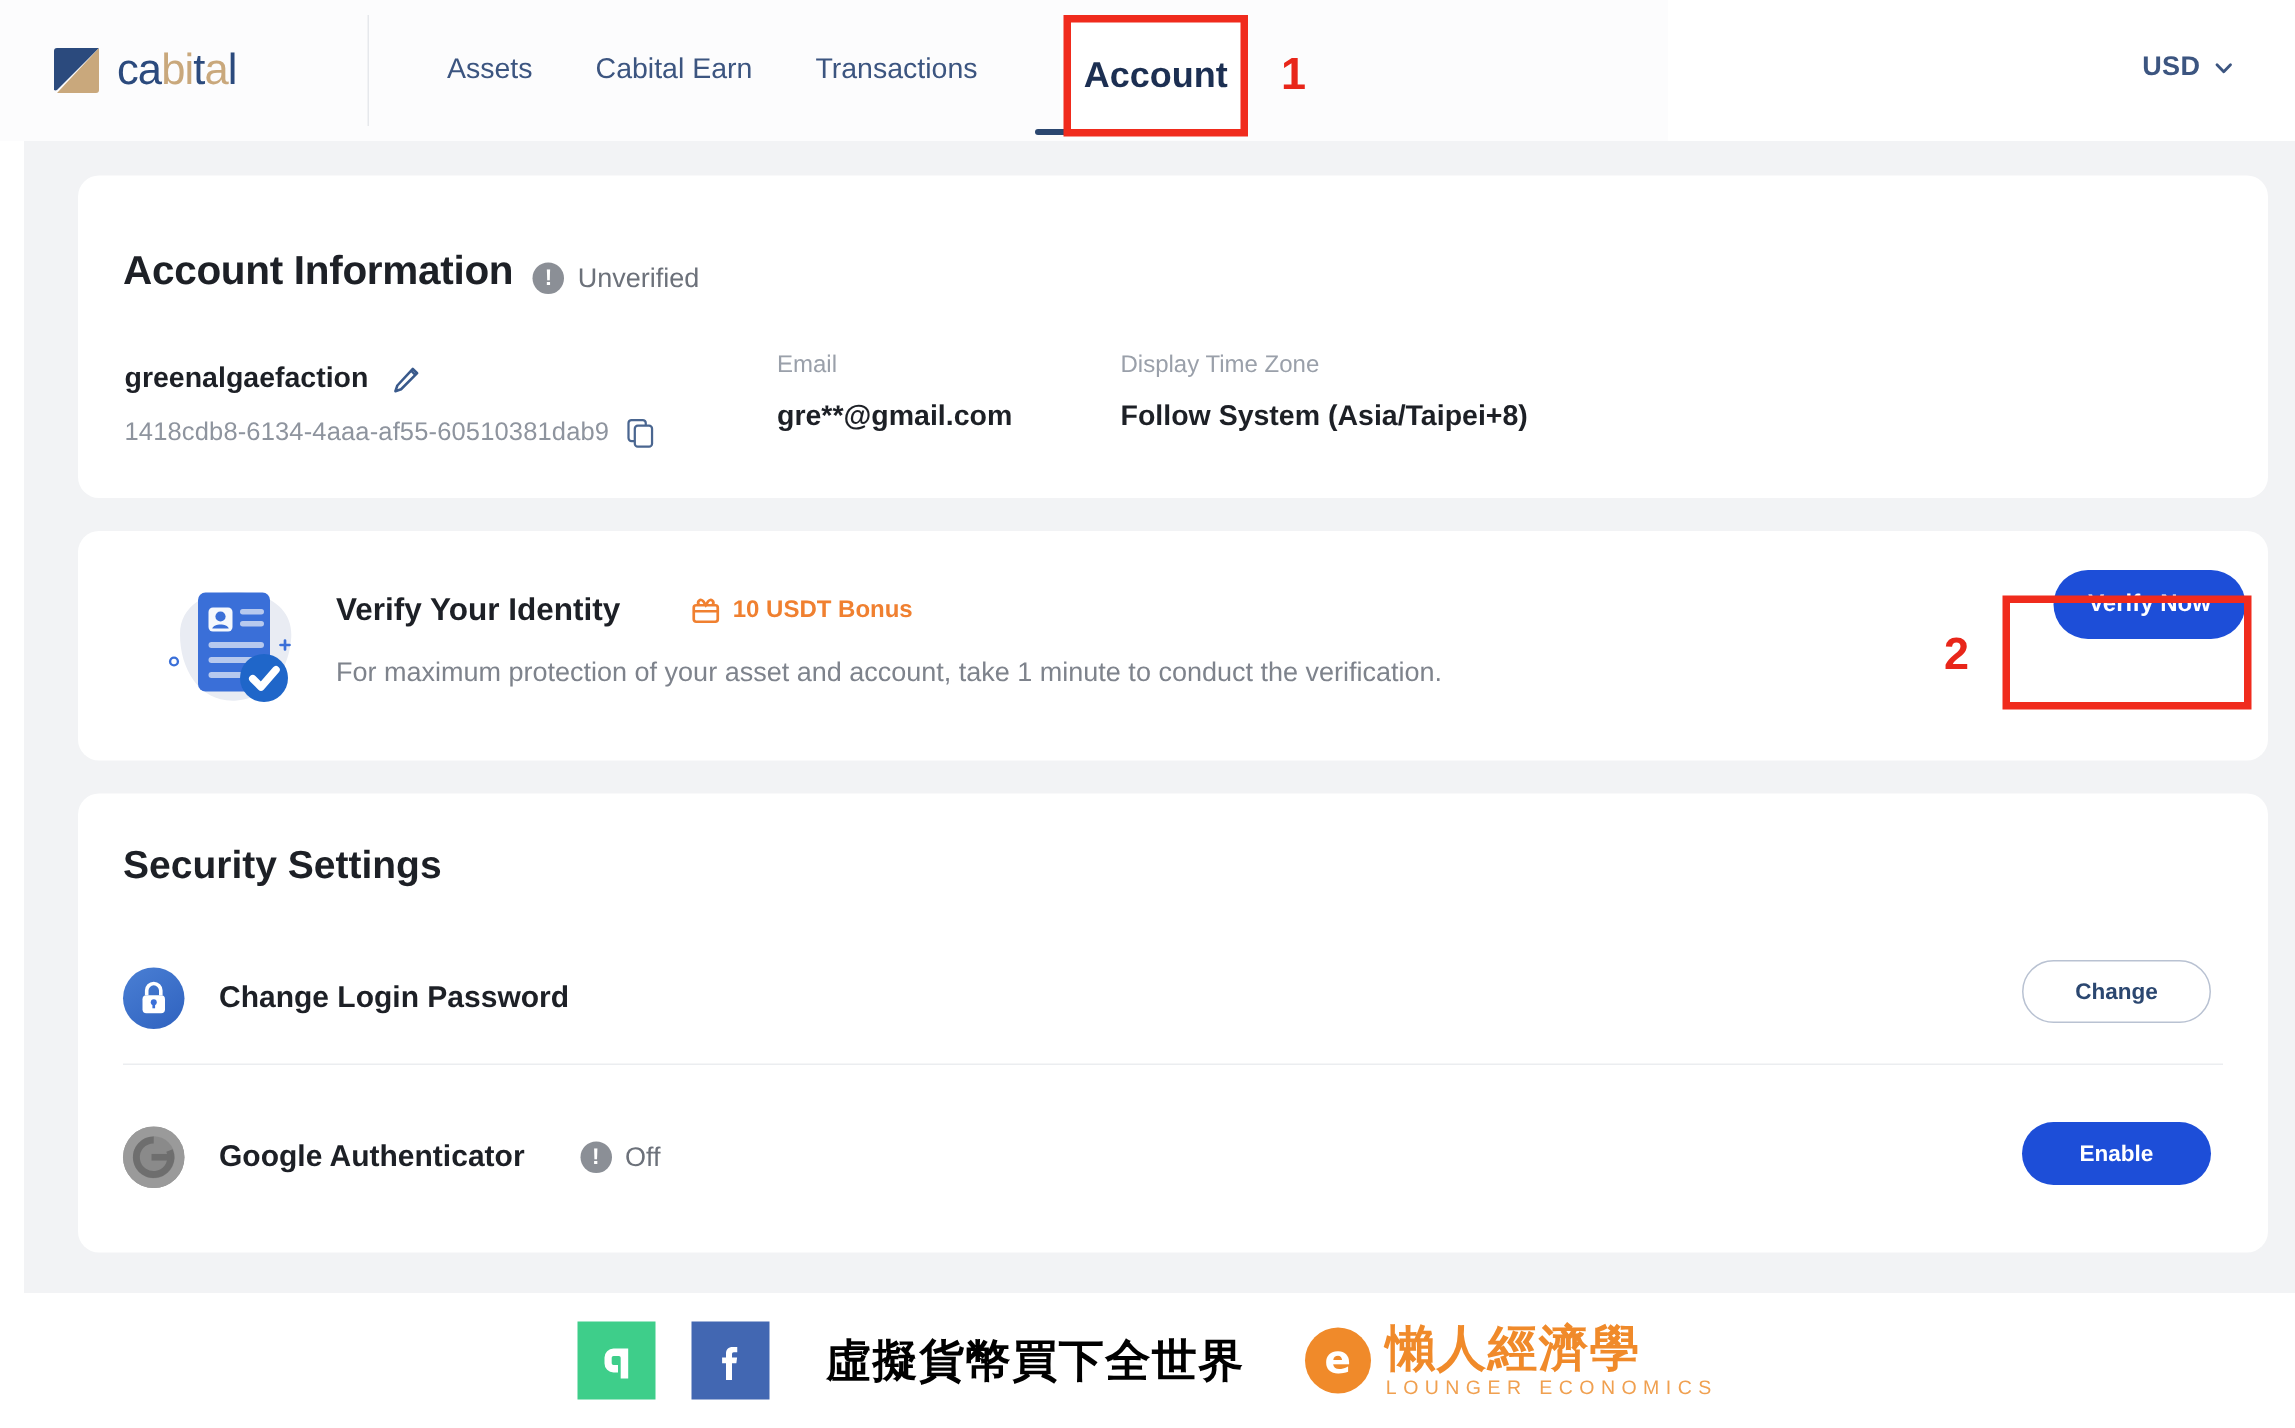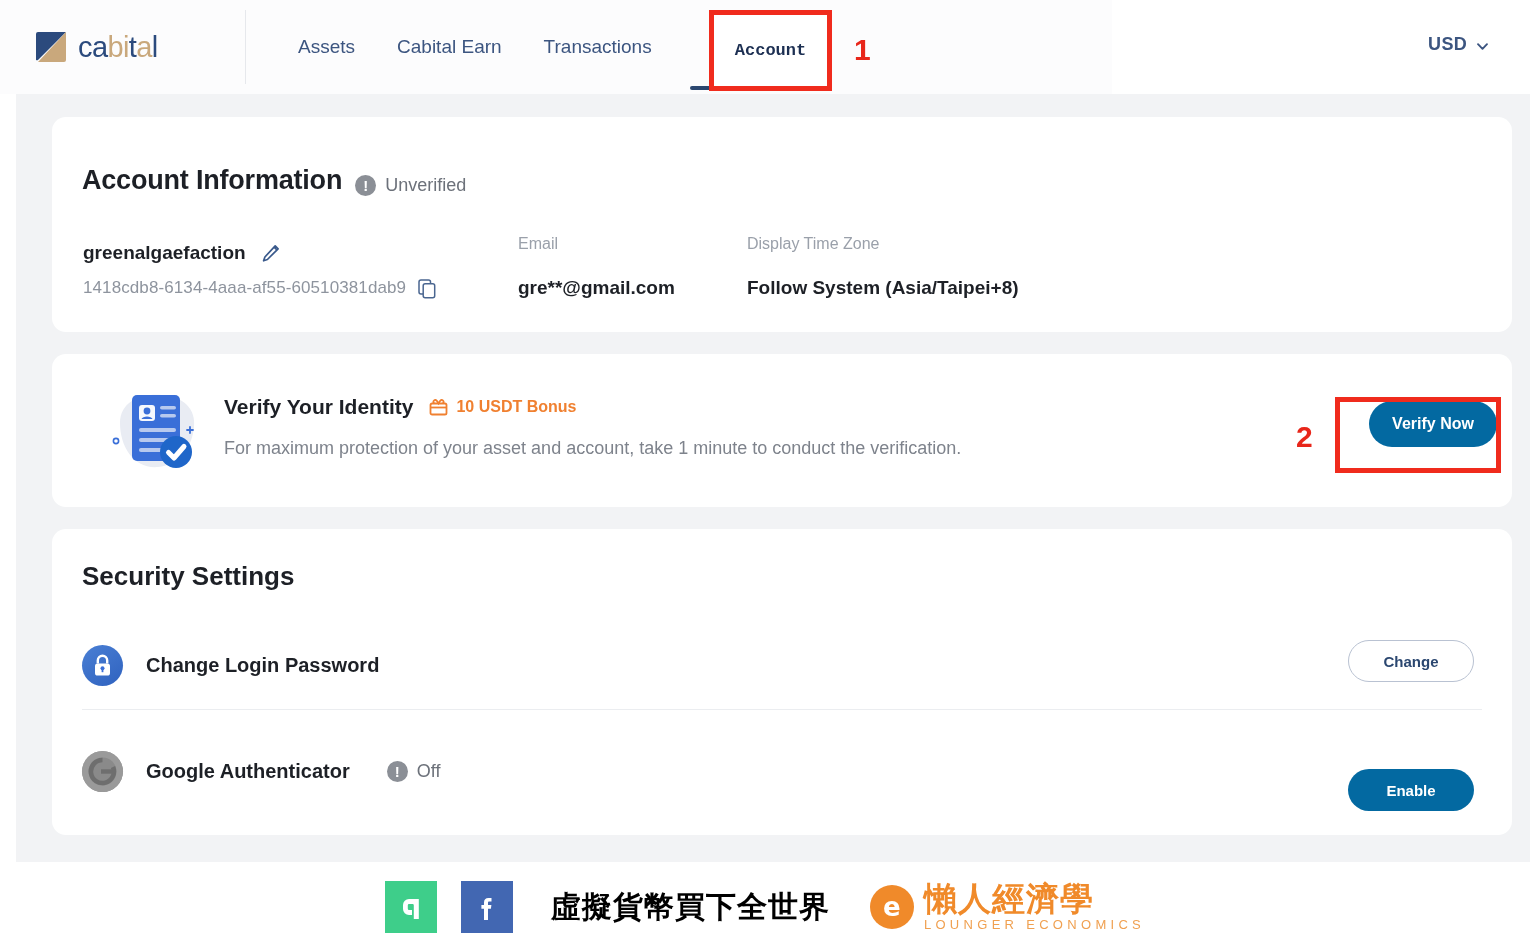--- a/index.html
+++ b/index.html
@@ -68,21 +68,21 @@
     font-family: "Liberation Sans", sans-serif;
   }
   .hl-num-1 { left: 854px; top: 33px; font-size: 30px; }
   .hl-white-1 {
     position: absolute; left: 714px; top: 15px; width: 113px; height: 71px;
     background: #ffffff; z-index: 5;
   }
   .hl-acct-text {
     position: absolute; left: 714px; top: 15px; width: 113px; height: 71px;
     z-index: 6; display: flex; align-items: center; justify-content: center;
-    font-size: 17px; font-weight: 700; color: #1c2f52; font-family: Liberation Mono, monospace;
+    font-size: 24px; font-weight: 700; color: #1c2f52;
   }
 
   
   .page {
     position: absolute; left: 16px; top: 94px; width: 1514px; height: 768px;
     background: #f2f3f5;
   }
   .card {
     position: absolute; left: 36px; background: #ffffff; border-radius: 14px;
     width: 1460px;
@@ -108,40 +108,40 @@
   .ai-col-email { position: absolute; left: 466px; top: 118px; }
   .ai-col-tz    { position: absolute; left: 695px; top: 118px; }
 
   .username-row { display: flex; align-items: center; gap: 15px; }
   .username { font-size: 19px; font-weight: 700; color: #1d2026; }
   .pencil { width: 19px; height: 19px; cursor: pointer; }
   .uid-row { display: flex; align-items: center; gap: 12px; margin-top: 14px; }
   .uid { font-size: 17px; color: #8e949e; letter-spacing: .1px; }
   .copy-ico { width: 17px; height: 19px; cursor: pointer; }
 
-  .field-label { font-size: 16px; color: #9aa0aa; margin-bottom: 24px; }
+  .field-label { font-size: 16px; color: #9aa0aa; margin-bottom: 14px; }
   .field-value { font-size: 19px; font-weight: 700; color: #1d2026; }
 
   
   .vi-icon { position: absolute; left: 58px; top: 31px; width: 92px; height: 92px; }
   .vi-title-row {
     position: absolute; left: 172px; top: 41px; display: flex; align-items: center; gap: 16px;
   }
   .vi-title { font-size: 21px; font-weight: 700; color: #1d2026; }
-  .bonus { display: flex; align-items: center; gap: 8px; }
+  .bonus { display: flex; align-items: center; gap: 8px; margin-left: 32px; }
   .gift-ico { width: 19px; height: 18px; }
   .bonus-text { font-size: 16px; font-weight: 700; color: #f08030; }
   .vi-desc {
     position: absolute; left: 172px; top: 84px; font-size: 18px; color: #7e838c;
   }
   .btn {
     display: flex; align-items: center; justify-content: center;
     border-radius: 24px; cursor: pointer; white-space: nowrap; font-weight: 700;
   }
-  .btn-primary { background: #0369a1; color: #ffffff; margin-top: 21px; }
+  .btn-primary { background: #1d4ed8; color: #ffffff; }
   .btn-outline { background: #ffffff; color: #2b4770; border: 1px solid #b9c2d2; }
   .verify-btn {
     position: absolute; left: 1317px; top: 26px; width: 128px; height: 46px; font-size: 16px;
   }
   .hl-box-2 { left: 1335px; top: 397px; width: 166px; height: 76px; }
   .hl-num-2 { left: 1296px; top: 420px; font-size: 30px; }
 
   
   .ss-title { position: absolute; left: 30px; top: 32px; font-size: 26px; font-weight: 700; color: #1d2026; }
   .ss-row { position: absolute; left: 0; width: 100%; height: 64px; }

